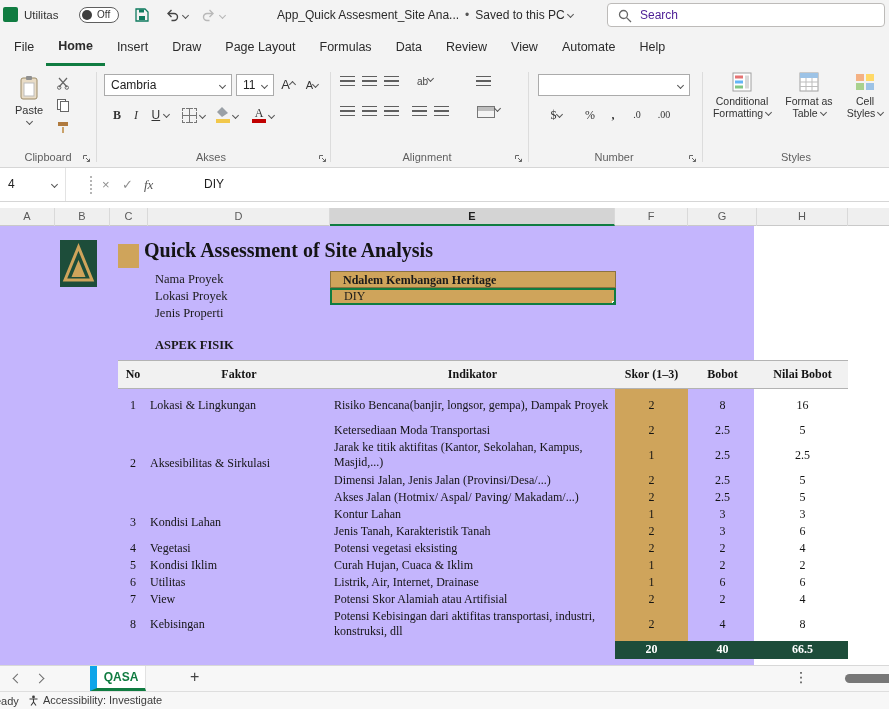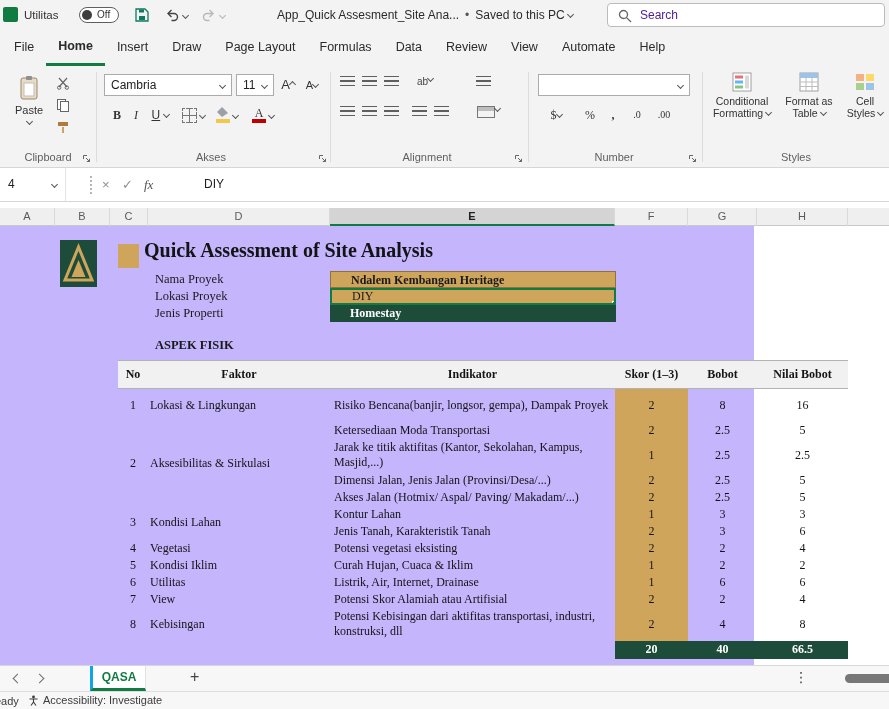--- a/index.html
+++ b/index.html
@@ -79,21 +79,21 @@
 #colheaders{left:0;top:208px;width:889px;height:18px;background:#efefef;border-bottom:1px solid #c9c9c9;}
 .colcell{position:absolute;top:0;height:18px;line-height:16px;text-align:center;font-size:11px;color:#5a5a5a;border-right:1px solid #d9d9d9;}
 .colcell.sel{background:#d4d4d4;border-bottom:2px solid #107C41;color:#1f1f1f;font-weight:600;}
 
 
 #sheet{left:0;top:226px;width:754px;height:439px;background:#c4b5fd;color:#1a1a1a;}
 #logo{left:60px;top:14px;width:37px;height:47px;background:#1D4D3A;}
 #goldsq{left:118px;top:18px;width:21px;height:24px;background:#CFA45B;}
 #sheet-title{left:144px;top:13px;font-family:"Liberation Serif",serif;font-size:20px;font-weight:700;color:#141414;white-space:nowrap;}
 .flabel{position:absolute;left:155px;height:17px;line-height:17px;font-family:"Liberation Serif",serif;font-size:12.5px;}
-.vcell{position:absolute;left:330px;width:286px;height:17px;line-height:16px;padding-left:20px;
+.vcell{position:absolute;left:330px;width:286px;height:17px;line-height:16px;padding-left:12px;
   font-family:"Liberation Serif",serif;font-size:12px;white-space:nowrap;overflow:hidden;}
 #val0{top:45px;background:#CFA45B;font-weight:700;border:1px solid #8c7340;}
 #val1{top:62px;background:#CFA45B;border:2px solid #107C41;line-height:13px;}
 #val1 .handle{position:absolute;right:-4px;bottom:-4px;width:6px;height:6px;background:#107C41;border:1px solid #fff;}
 #val2{top:79px;background:#1D4D3A;color:#fff;font-weight:600;}
 #section-label{left:155px;top:112px;font-family:"Liberation Serif",serif;font-size:12.5px;font-weight:600;}
 #atable{position:absolute;left:118px;top:134px;width:730px;border-collapse:collapse;table-layout:fixed;
   font-family:"Liberation Serif",serif;font-size:12px;color:#141414;}
 #atable td{vertical-align:middle;overflow:hidden;}
 tr.head td{height:28px;background:#f1f1f1;border-top:1px solid #b3b3b3;border-bottom:1px solid #b3b3b3;font-weight:700;text-align:center;}
@@ -106,21 +106,21 @@
 tr.totals{height:18px;}
 tr.totals td{background:#1D4D3A;color:#fff;text-align:center;font-weight:600;}
 tr.totals td.blank{background:transparent;}
 
 
 #tabbar{left:0;top:665px;width:889px;height:26px;background:#f7f7f7;border-top:1px solid #d8d8d8;}
 .navchev{position:absolute;top:9px;width:7px;height:7px;border-left:1.5px solid #6e6e6e;border-bottom:1.5px solid #6e6e6e;}
 #nav-left{left:14px;transform:rotate(45deg);}
 #nav-right{left:36px;transform:rotate(-135deg);}
 #sheettab{position:absolute;left:90px;top:0;width:56px;height:25px;background:#fff;border-bottom:3px solid #107C41;
-  border-left:3px solid #0ea5e9;border-right:1px solid #e2e2e2;color:#107C41;font-weight:700;text-align:center;line-height:23px;font-size:12px;}
+  border-left:7px solid #0ea5e9;border-right:1px solid #e2e2e2;color:#107C41;font-weight:700;text-align:center;line-height:23px;font-size:12px;}
 #newsheet{position:absolute;left:190px;top:2px;font-size:16px;color:#444;}
 #tabdots{position:absolute;left:794px;top:3px;font-size:14px;color:#444;}
 #hscroll{position:absolute;left:845px;top:8px;width:60px;height:9px;background:#777;border-radius:5px;}
 
 
 #statusbar{left:0;top:691px;width:889px;height:18px;background:#f7f7f7;border-top:1px solid #dedede;font-size:11px;color:#3b3b3b;}
 #ready{position:absolute;left:-13px;top:3px;}
 #access{position:absolute;left:28px;top:2px;display:flex;align-items:center;gap:4px;}
 </style>
 </head>
@@ -394,21 +394,20 @@
 
     <div class="flabel" style="top:45px">Nama Proyek</div>
     <div class="flabel" style="top:62px">Lokasi Proyek</div>
     <div class="flabel" style="top:79px">Jenis Properti</div>
 
     <div class="vcell" id="val0">Ndalem Kembangan Heritage</div>
     <div class="vcell" id="val1">
       <span>DIY</span>
       <span class="handle"></span>
     </div>
-    <div class="vcell" id="val2">Homestay</div>
 
     <div class="ab" id="section-label">ASPEK FISIK</div>
 
     <table id="atable">
       <colgroup>
           <col style="width:30px">
           <col style="width:182px">
           <col style="width:285px">
           <col style="width:73px">
           <col style="width:69px">

